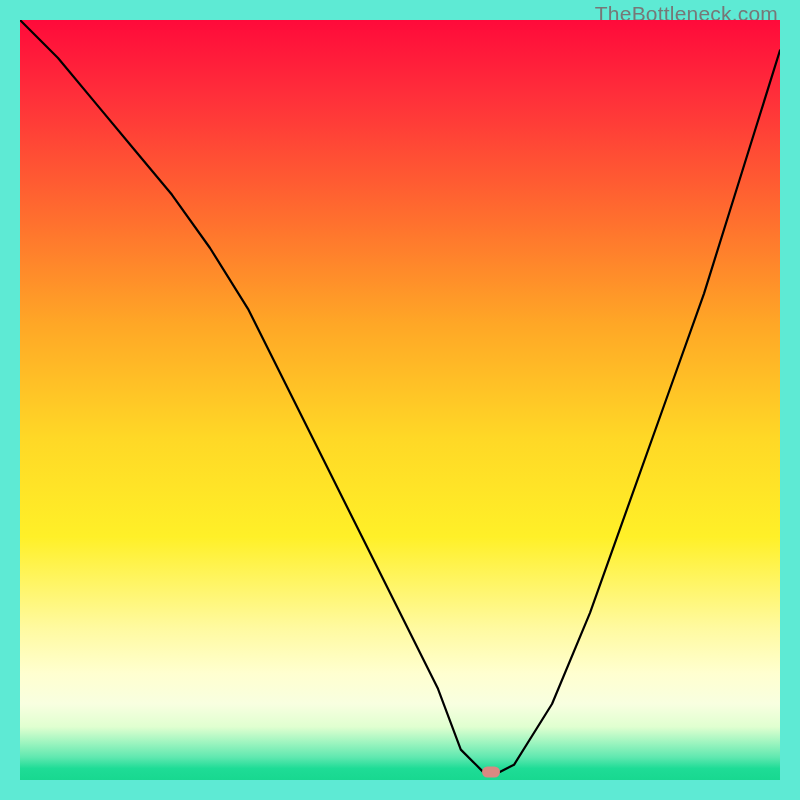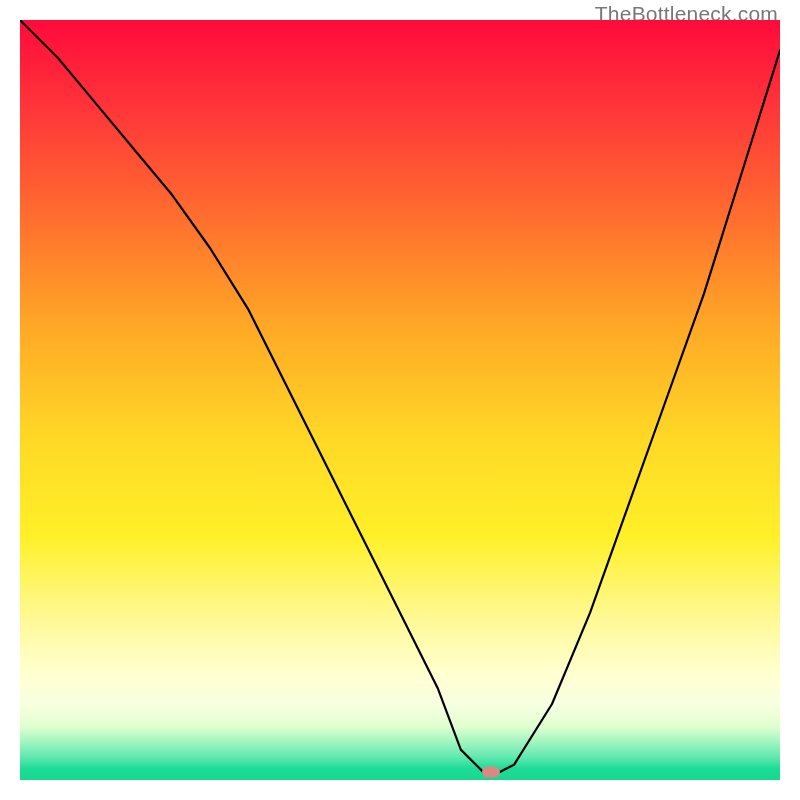--- a/index.html
+++ b/index.html
@@ -7,21 +7,21 @@
     padding: 0;
     width: 800px;
     height: 800px;
     overflow: hidden;
     background: #000;
   }
   .frame {
     position: relative;
     width: 800px;
     height: 800px;
-    background: #ffffff;
+    background: #5eead4;
   }
   .plot {
     position: absolute;
     left: 20px;
     top: 20px;
     width: 760px;
     height: 760px;
     background: linear-gradient(to bottom,
       #ff0a3a 0%,
       #ff2f3a 10%,

